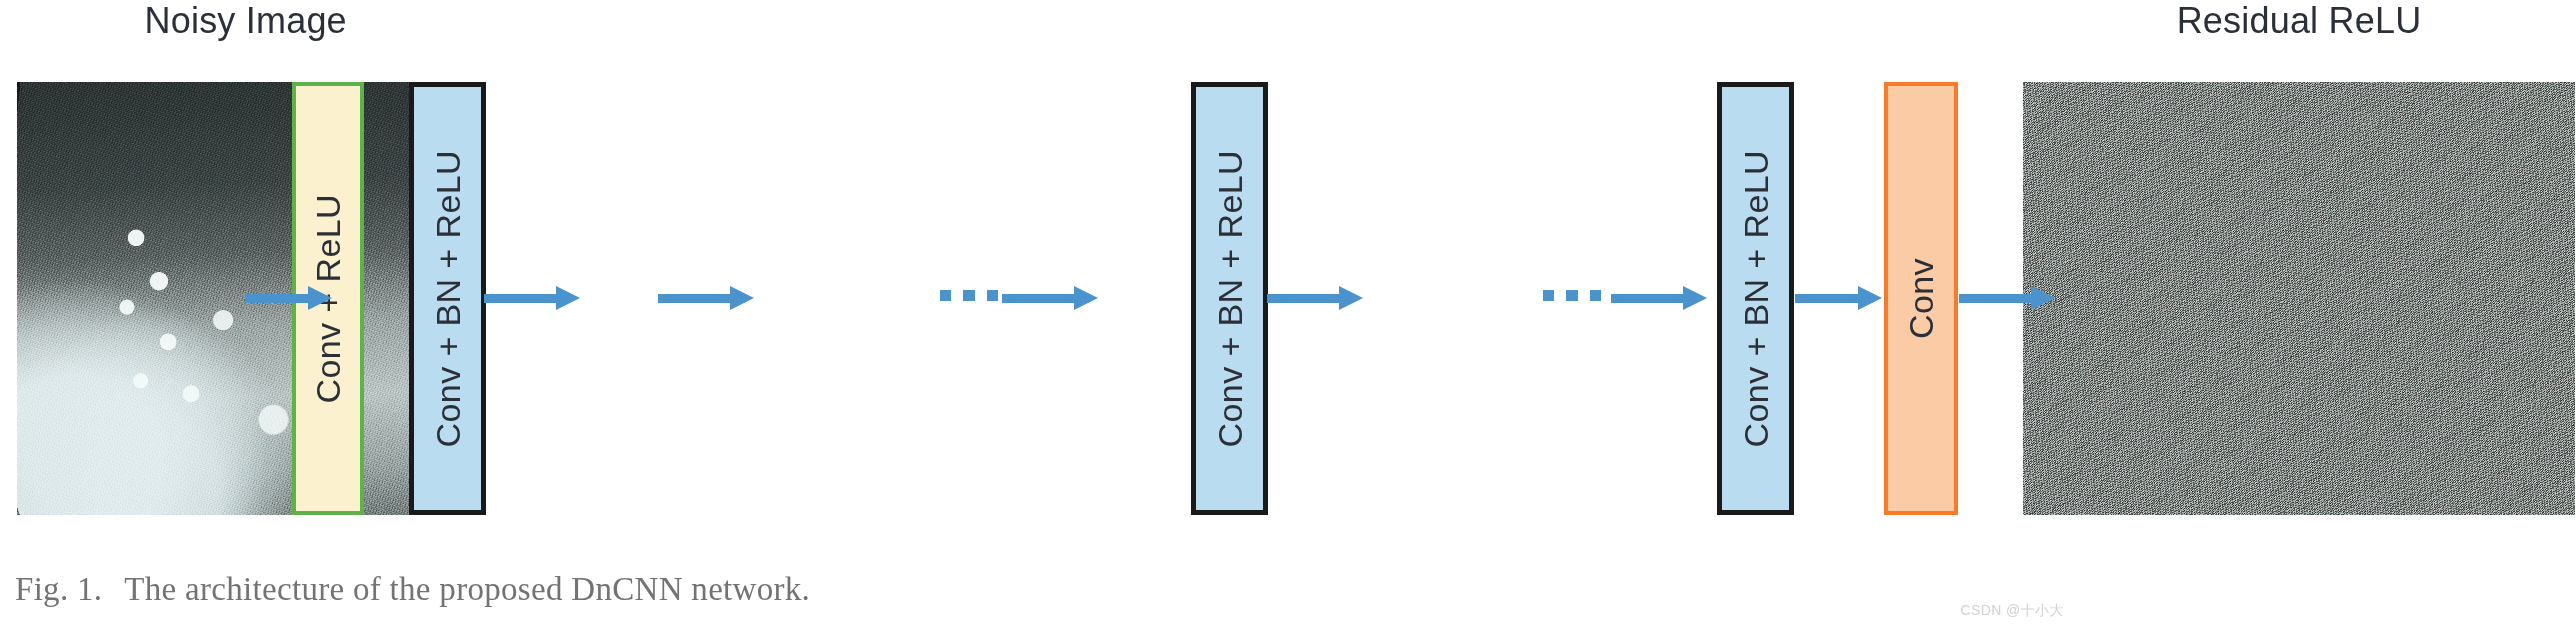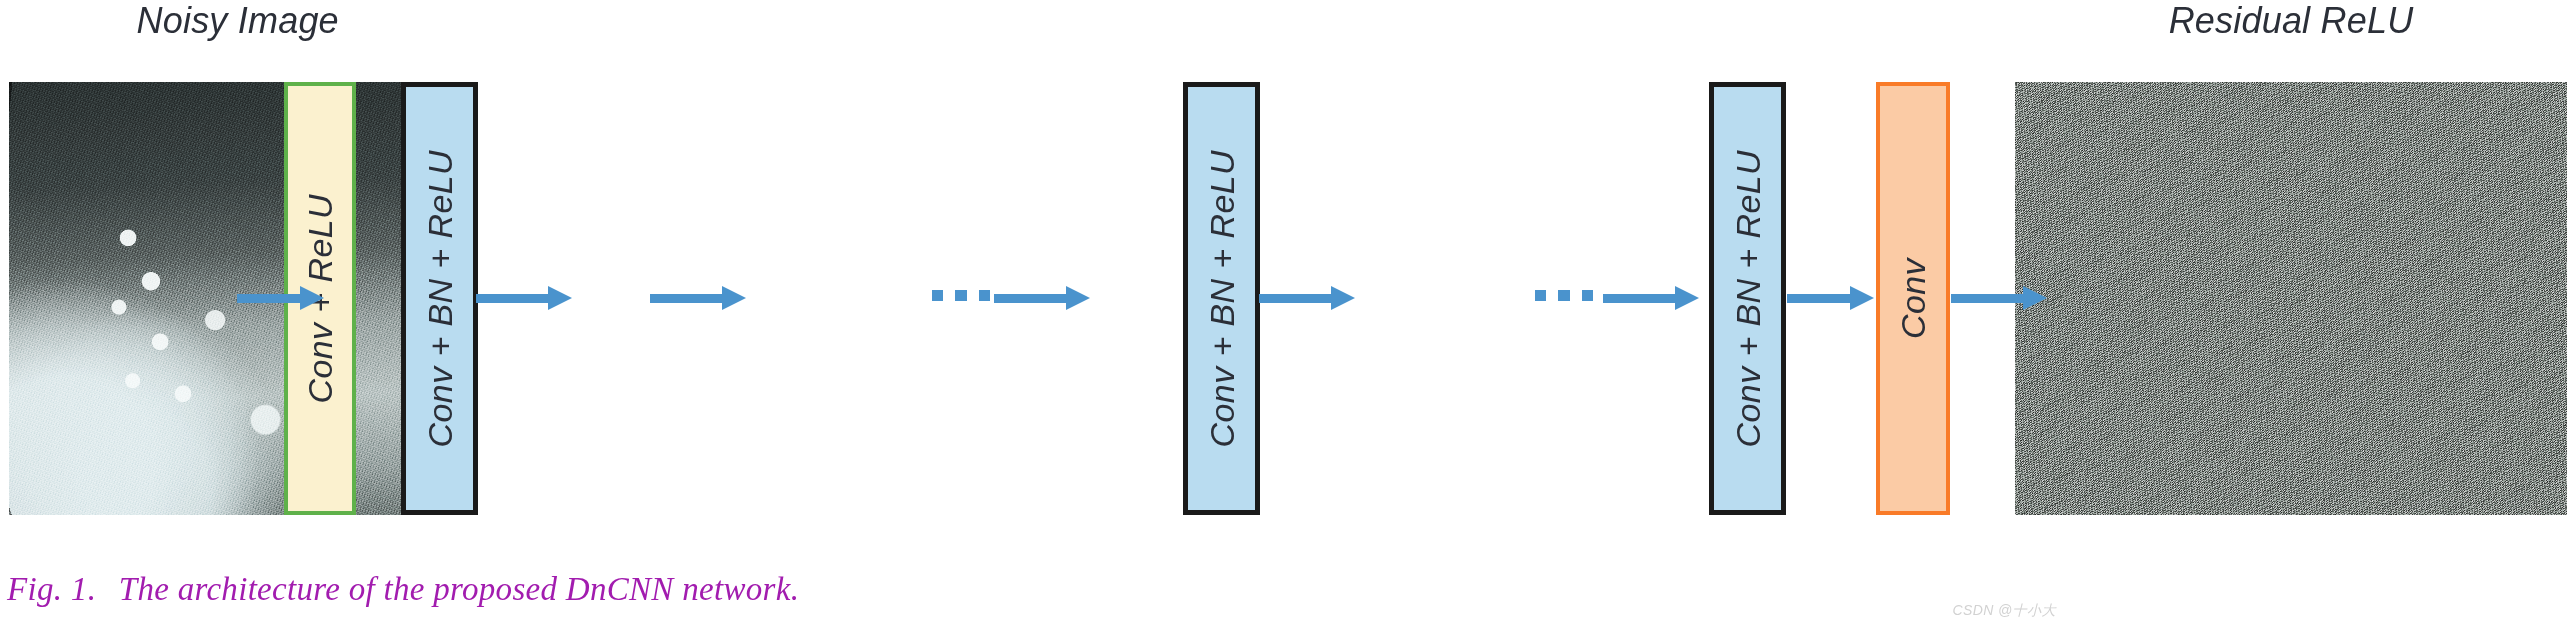--- a/index.html
+++ b/index.html
@@ -12,24 +12,23 @@
     height: 627px;
     position: relative;
     overflow: hidden;
     font-family: "Liberation Sans", sans-serif;
     color: #2b2f38;
   }
 
   
   #figure {
     position: absolute;
-    left: 0; top: 0;
+    left: 8px; top: 0;
     width: 2068px;
     height: 627px;
-    font-style: italic;
   }
 
   
   .col-title {
     position: absolute;
     font-size: 36px;
     font-weight: 400;
     color: #2b2f38;
     letter-spacing: 0.2px;
     white-space: nowrap;
@@ -154,21 +153,21 @@
     background: #4a93cd;
   }
 
   
   #caption {
     position: absolute;
     left: 7px;
     top: 571px;
     font-family: "Liberation Serif", serif;
     font-size: 33px;
-    color: #a21caf;
+    color: #737373;
     white-space: nowrap;
     letter-spacing: 0.3px;
   }
   #caption .cap-num { margin-right: 14px; }
 
   
   #watermark {
     position: absolute;
     right: 12.2px;
     bottom: 7px;

